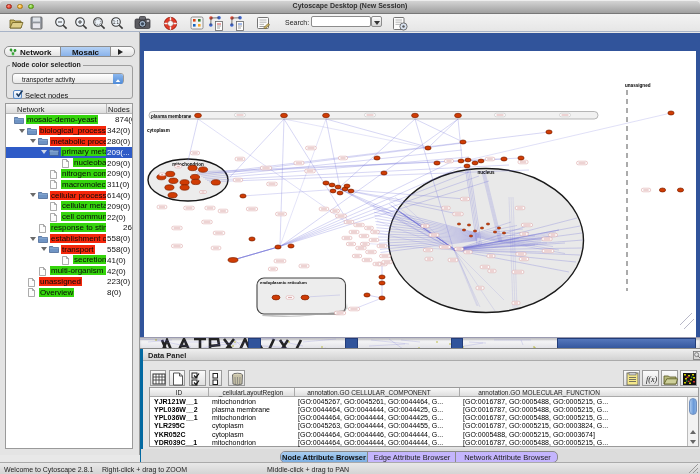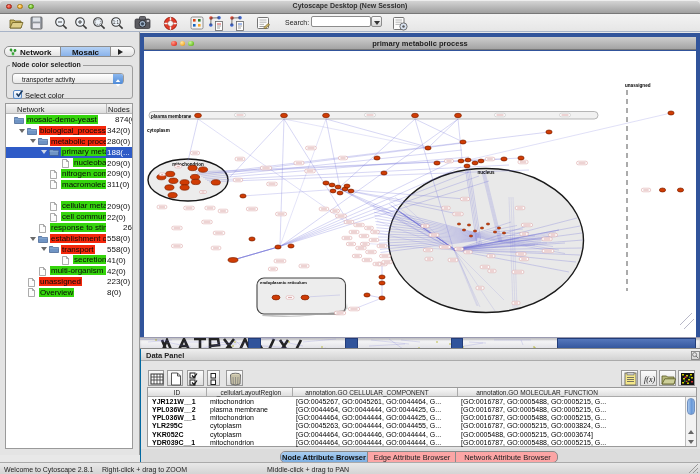--- a/index.html
+++ b/index.html
@@ -139,21 +139,21 @@
           <path d="M5 1.2 L7.3 4 L2.7 4 Z" fill="#fff"></path>
           <path d="M5 8.8 L7.3 6 L2.7 6 Z" fill="#fff"></path>
         </svg>
     </div>
   </div>
   <div class="abs" style="left:13px;top:58px;width:8.5px;height:8.5px;background:linear-gradient(#fdfdff,#cfe0f5);border:1px solid #5a8cc8;border-radius:2px;">
     <svg class="abs" style="left:0.5px;top:-2px" width="9" height="10" viewBox="0 0 9 10">
         <path d="M1.5 4.5 L3.5 7 L7.5 1.5" fill="none" stroke="#1a3a60" stroke-width="1.6"></path>
       </svg>
   </div>
-  <div class="abs" style="left:25px;top:58.5px;font-size:7.5px;color:#111;">Select color</div>
+  <div class="abs" style="left:25px;top:58.5px;font-size:7.5px;color:#111;">Select nodes</div>
 </div>
 
 <div class="abs" style="left:5px;top:103px;width:128px;height:346px;background:#fff;border:1px solid #9a9a9a;overflow:hidden;">
 <div class="abs" style="left:0;top:0;width:126px;height:10px;background:linear-gradient(#f5f5f5,#dcdcdc);border-bottom:1px solid #b5b5b5;">
   <div class="abs" style="left:11px;top:1px;font-size:7.5px;color:#222;">Network</div>
   <div class="abs" style="left:102px;top:1px;font-size:7.5px;color:#222;">Nodes</div>
   <div class="abs" style="left:100px;top:0;width:1px;height:10px;background:#b5b5b5;"></div>
 </div>
 <div class="abs" style="left:0;top:10.5px;width:126px;height:10.8px;">
 <svg class="abs" style="left:8px;top:1.4px" width="10" height="8" viewBox="0 0 10 8">
@@ -181,21 +181,21 @@
 <div class="abs" style="left:44px;top:0.6px;max-width:56px;overflow:hidden;background:#f5270b;font-size:8px;font-weight:500;color:#0a0a0a;padding:0 1px;white-space:nowrap;">metabolic process</div>
 <div class="abs" style="left:101px;top:0.9px;font-size:8px;color:#111;">280(0)</div>
 </div>
 <div class="abs" style="left:0;top:42.9px;width:126px;height:10.8px;background:#2e5bc7;">
 <div class="abs" style="left:35px;top:3.4px;width:0;height:0;border-left:3.2px solid transparent;border-right:3.2px solid transparent;border-top:4.2px solid #cfd8e8;"></div>
 <svg class="abs" style="left:43px;top:1.4px" width="10" height="8" viewBox="0 0 10 8">
         <path d="M0.5 1.5 L0.5 7.5 L9.5 7.5 L9.5 2.5 L4.5 2.5 L3.7 1.5 Z" fill="#6f94c4" stroke="#3c5c8c" stroke-width="0.7"></path>
         <path d="M0.5 3.2 L9.5 3.2" stroke="#8fb0d8" stroke-width="0.8"></path>
       </svg>
 <div class="abs" style="left:55px;top:0.6px;max-width:45px;overflow:hidden;background:#35d50c;font-size:8px;font-weight:500;color:#0a0a0a;padding:0 1px;white-space:nowrap;">primary metabo</div>
-<div class="abs" style="left:101px;top:0.9px;font-size:8px;color:#fff;">188(...</div>
+<div class="abs" style="left:101px;top:0.9px;font-size:8px;color:#fff;">209(...</div>
 </div>
 <div class="abs" style="left:0;top:53.7px;width:126px;height:10.8px;">
 <svg class="abs" style="left:56px;top:1px" width="7" height="9" viewBox="0 0 7 9">
         <path d="M0.5 0.5 L4.5 0.5 L6.5 2.5 L6.5 8.5 L0.5 8.5 Z" fill="#fdfdfd" stroke="#888" stroke-width="0.7"></path>
         <path d="M4.5 0.5 L4.5 2.5 L6.5 2.5" fill="none" stroke="#888" stroke-width="0.7"></path>
       </svg>
 <div class="abs" style="left:67px;top:0.6px;max-width:33px;overflow:hidden;background:#35d50c;font-size:8px;font-weight:500;color:#0a0a0a;padding:0 1px;white-space:nowrap;">nucleobase-</div>
 <div class="abs" style="left:101px;top:0.9px;font-size:8px;color:#111;">209(0)</div>
 </div>
 <div class="abs" style="left:0;top:64.5px;width:126px;height:10.8px;">
@@ -206,20 +206,29 @@
 <div class="abs" style="left:55px;top:0.6px;max-width:45px;overflow:hidden;background:#35d50c;font-size:8px;font-weight:500;color:#0a0a0a;padding:0 1px;white-space:nowrap;">nitrogen compo</div>
 <div class="abs" style="left:101px;top:0.9px;font-size:8px;color:#111;">209(0)</div>
 </div>
 <div class="abs" style="left:0;top:75.3px;width:126px;height:10.8px;">
 <svg class="abs" style="left:44px;top:1px" width="7" height="9" viewBox="0 0 7 9">
         <path d="M0.5 0.5 L4.5 0.5 L6.5 2.5 L6.5 8.5 L0.5 8.5 Z" fill="#fdfdfd" stroke="#888" stroke-width="0.7"></path>
         <path d="M4.5 0.5 L4.5 2.5 L6.5 2.5" fill="none" stroke="#888" stroke-width="0.7"></path>
       </svg>
 <div class="abs" style="left:55px;top:0.6px;max-width:45px;overflow:hidden;background:#35d50c;font-size:8px;font-weight:500;color:#0a0a0a;padding:0 1px;white-space:nowrap;">macromolecule</div>
 <div class="abs" style="left:101px;top:0.9px;font-size:8px;color:#111;">311(0)</div>
+</div>
+<div class="abs" style="left:0;top:86.1px;width:126px;height:10.8px;">
+<div class="abs" style="left:24px;top:3.4px;width:0;height:0;border-left:3.2px solid transparent;border-right:3.2px solid transparent;border-top:4.2px solid #6a6a6a;"></div>
+<svg class="abs" style="left:32px;top:1.4px" width="10" height="8" viewBox="0 0 10 8">
+        <path d="M0.5 1.5 L0.5 7.5 L9.5 7.5 L9.5 2.5 L4.5 2.5 L3.7 1.5 Z" fill="#6f94c4" stroke="#3c5c8c" stroke-width="0.7"></path>
+        <path d="M0.5 3.2 L9.5 3.2" stroke="#8fb0d8" stroke-width="0.8"></path>
+      </svg>
+<div class="abs" style="left:44px;top:0.6px;max-width:56px;overflow:hidden;background:#f5270b;font-size:8px;font-weight:500;color:#0a0a0a;padding:0 1px;white-space:nowrap;">cellular process</div>
+<div class="abs" style="left:101px;top:0.9px;font-size:8px;color:#111;">614(0)</div>
 </div>
 <div class="abs" style="left:0;top:96.9px;width:126px;height:10.8px;">
 <svg class="abs" style="left:44px;top:1px" width="7" height="9" viewBox="0 0 7 9">
         <path d="M0.5 0.5 L4.5 0.5 L6.5 2.5 L6.5 8.5 L0.5 8.5 Z" fill="#fdfdfd" stroke="#888" stroke-width="0.7"></path>
         <path d="M4.5 0.5 L4.5 2.5 L6.5 2.5" fill="none" stroke="#888" stroke-width="0.7"></path>
       </svg>
 <div class="abs" style="left:55px;top:0.6px;max-width:45px;overflow:hidden;background:#35d50c;font-size:8px;font-weight:500;color:#0a0a0a;padding:0 1px;white-space:nowrap;">cellular metabo</div>
 <div class="abs" style="left:101px;top:0.9px;font-size:8px;color:#111;">209(0)</div>
 </div>
 <div class="abs" style="left:0;top:107.7px;width:126px;height:10.8px;">
@@ -284,26 +293,20 @@
 <svg class="abs" style="left:22px;top:1px" width="7" height="9" viewBox="0 0 7 9">
         <path d="M0.5 0.5 L4.5 0.5 L6.5 2.5 L6.5 8.5 L0.5 8.5 Z" fill="#fdfdfd" stroke="#888" stroke-width="0.7"></path>
         <path d="M4.5 0.5 L4.5 2.5 L6.5 2.5" fill="none" stroke="#888" stroke-width="0.7"></path>
       </svg>
 <div class="abs" style="left:33px;top:0.6px;max-width:67px;overflow:hidden;background:#35d50c;font-size:8px;font-weight:500;color:#0a0a0a;padding:0 1px;white-space:nowrap;">Overview</div>
 <div class="abs" style="left:101px;top:0.9px;font-size:8px;color:#111;">8(0)</div>
 </div>
 </div>
 
 <div class="abs" style="left:140px;top:33px;width:560px;height:315px;background:#31549b;">
-  <div class="abs" style="left:4px;top:4px;width:552px;height:13px;background:linear-gradient(#cecece,#a4a4a4);border-bottom:1px solid #787878;">
-    <div class="abs" style="left:27px;top:3.5px;width:5.5px;height:5.5px;border-radius:50%;background:radial-gradient(circle at 35% 30%,#ff9a8a,#ec4737 60%,#b03020);"></div>
-    <div class="abs" style="left:35.5px;top:3.5px;width:5.5px;height:5.5px;border-radius:50%;background:radial-gradient(circle at 35% 30%,#ffe9a0,#f7b43e 60%,#c08010);"></div>
-    <div class="abs" style="left:44px;top:3.5px;width:5.5px;height:5.5px;border-radius:50%;background:radial-gradient(circle at 35% 30%,#c8f5a0,#7ccb37 60%,#4d9410);"></div>
-    <div class="abs" style="left:0;top:1.5px;width:552px;text-align:center;font-size:7.5px;font-weight:bold;color:#222;">primary metabolic process</div>
-  </div>
 
 <svg class="abs" style="left:4px;top:18px" width="552" height="287" viewBox="0 0 552 287">
       <rect x="0" y="0" width="552" height="287" fill="#ffffff"></rect>
       <rect x="5" y="60.5" width="449" height="7.5" rx="3.7" fill="#f1f1f1" stroke="#999" stroke-width="0.7"></rect>
       <ellipse cx="44" cy="129" rx="40" ry="21" fill="#ececec" stroke="#151515" stroke-width="1.4"></ellipse>
       <ellipse cx="342" cy="189.5" rx="97.5" ry="72" fill="#e9e9e9" stroke="#1a1a1a" stroke-width="1.4"></ellipse>
       <rect x="113" y="227" width="88.5" height="36" rx="7" fill="#ededed" stroke="#444" stroke-width="1.1"></rect>
       <path d="M119 263.5 Q160 267 201.8 260 L203 252 L203.5 258 Q162 268.5 118 265 Z" fill="#999" opacity="0.6"></path>
       <line x1="310.0" y1="199.0" x2="433.0" y2="167.0" stroke="rgba(105,105,215,0.5)" stroke-width="0.55"></line>
       <line x1="310.0" y1="199.0" x2="436.0" y2="175.0" stroke="rgba(105,105,215,0.5)" stroke-width="0.55"></line>
@@ -720,21 +723,21 @@
       <circle cx="395" cy="10" r="0.8" fill="#aa0" opacity="0.8"></circle>
       <circle cx="149" cy="4" r="0.8" fill="#aa0" opacity="0.8"></circle>
       <circle cx="95" cy="4" r="0.8" fill="#aa0" opacity="0.8"></circle>
     </svg>
 <div class="abs" style="left:108px;top:0;width:13px;height:12px;background:#31549b;border:1px solid #223c78;"></div>
 <div class="abs" style="left:205px;top:0;width:13px;height:12px;background:#31549b;border:1px solid #223c78;"></div>
 <div class="abs" style="left:311px;top:0;width:12px;height:12px;background:#31549b;border:1px solid #223c78;"></div>
 <div class="abs" style="left:417px;top:0;width:139px;height:12px;background:linear-gradient(#5577bb,#31549b);border:1px solid #223c78;"></div>
 </div>
 
-<div class="abs" style="left:140px;top:349px;width:560px;height:113px;background:#e4e4e4;border-left:1px solid #0369a1;">
+<div class="abs" style="left:140px;top:349px;width:560px;height:113px;background:#e4e4e4;border-left:3px solid #0369a1;">
   <div class="abs" style="left:0;top:0;width:560px;height:12px;background:linear-gradient(#efefef,#d2d2d2);border-bottom:1px solid #aaa;">
     <div class="abs" style="left:5px;top:1.5px;font-size:7.5px;font-weight:bold;color:#222;">Data Panel</div>
     <svg class="abs" style="left:550px;top:2px" width="9" height="9" viewBox="0 0 9 9">
         <rect x="0.5" y="0.5" width="8" height="8" fill="none" stroke="#777" stroke-width="0.8"></rect>
         <circle cx="3.6" cy="3.6" r="2" fill="none" stroke="#777" stroke-width="0.9"></circle>
         <line x1="5" y1="5" x2="7.4" y2="7.4" stroke="#777" stroke-width="1"></line>
       </svg>
   </div>
 
 <div class="abs" style="left:7px;top:21px;width:16px;height:16px;background:linear-gradient(#fbfbfb,#e0e0e0);border:1px solid #9a9a9a;"><svg width="14" height="14" style="margin:0.5px" viewBox="0 0 14 14">
@@ -844,21 +847,21 @@
  <div class="abs" style="left:1px;top:1px;width:8px;height:17px;border-radius:4px;background:linear-gradient(90deg,#a8c8ee,#6898d8 60%,#88b0e0);border:0.5px solid #7090c0;"></div>
  <svg class="abs" style="left:0;top:31px" width="10" height="18" viewBox="0 0 10 18">
           <path d="M5 2 L8 6 L2 6 Z" fill="#666"></path>
           <path d="M5 16 L8 12 L2 12 Z" fill="#666"></path>
         </svg>
 </div>
 </div>
 </div>
 
 <div class="abs" style="left:141px;top:449px;width:559px;height:13px;background:#dcdcdc;"></div>
-<div class="abs" style="left:280px;top:450.5px;width:278px;height:12px;background:#fca5a5;border:1px solid #8a8a8a;border-radius:5px;overflow:hidden;">
+<div class="abs" style="left:280px;top:450.5px;width:278px;height:12px;background:#c4b5fd;border:1px solid #8a8a8a;border-radius:5px;overflow:hidden;">
     <div class="abs" style="left:0;top:0;width:87px;height:12px;background:linear-gradient(#a8cdf0,#74a9e0);border-right:1px solid #8a8a8a;text-align:center;font-size:7.5px;font-weight:bold;color:#111;padding-top:1.5px;">Node Attribute Browser</div>
     <div class="abs" style="left:88px;top:0;width:87px;height:12px;border-right:1px solid #8a8a8a;text-align:center;font-size:7.5px;color:#222;padding-top:1.5px;">Edge Attribute Browser</div>
     <div class="abs" style="left:176px;top:0;width:101px;height:12px;text-align:center;font-size:7.5px;color:#222;padding-top:1px;">Network Attribute Browser</div>
   </div>
 <div class="abs" style="left:0;top:462px;width:700px;height:12px;background:linear-gradient(#e8e8e8,#d4d4d4);border-top:1px solid #aaa;font-size:7px;color:#222;">
   <div class="abs" style="left:4px;top:2.5px;">Welcome to Cytoscape 2.8.1</div>
   <div class="abs" style="left:102px;top:2.5px;">Right-click + drag to ZOOM</div>
   <div class="abs" style="left:267px;top:2.5px;">Middle-click + drag to PAN</div>
 </div>
 <svg class="abs" style="left:688px;top:463px" width="11" height="11" viewBox="0 0 11 11">

